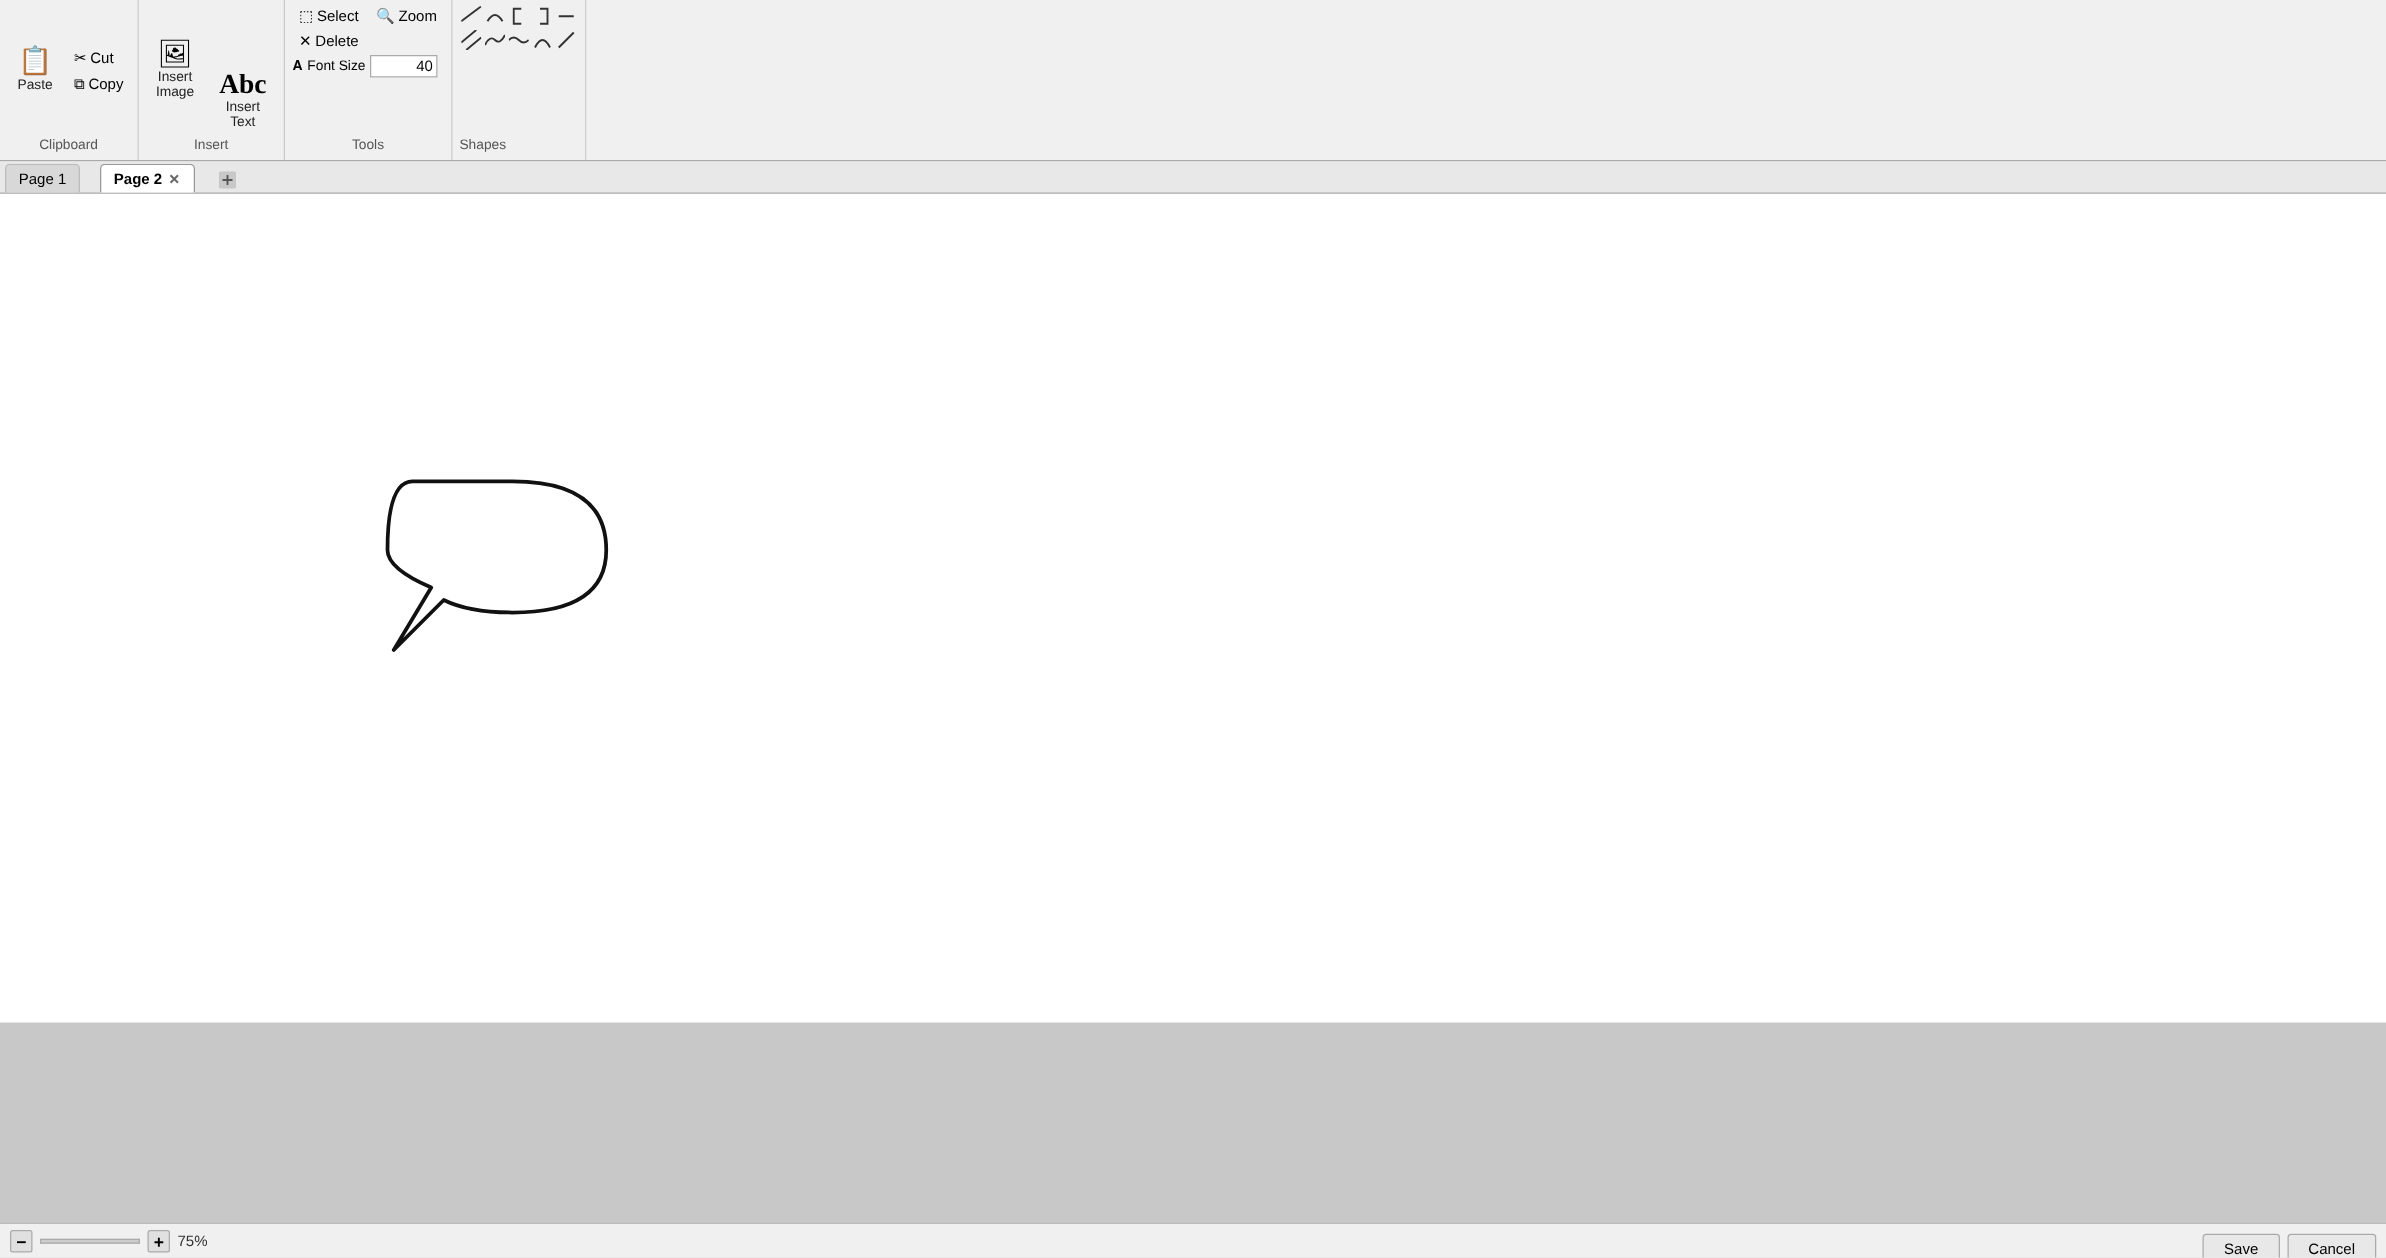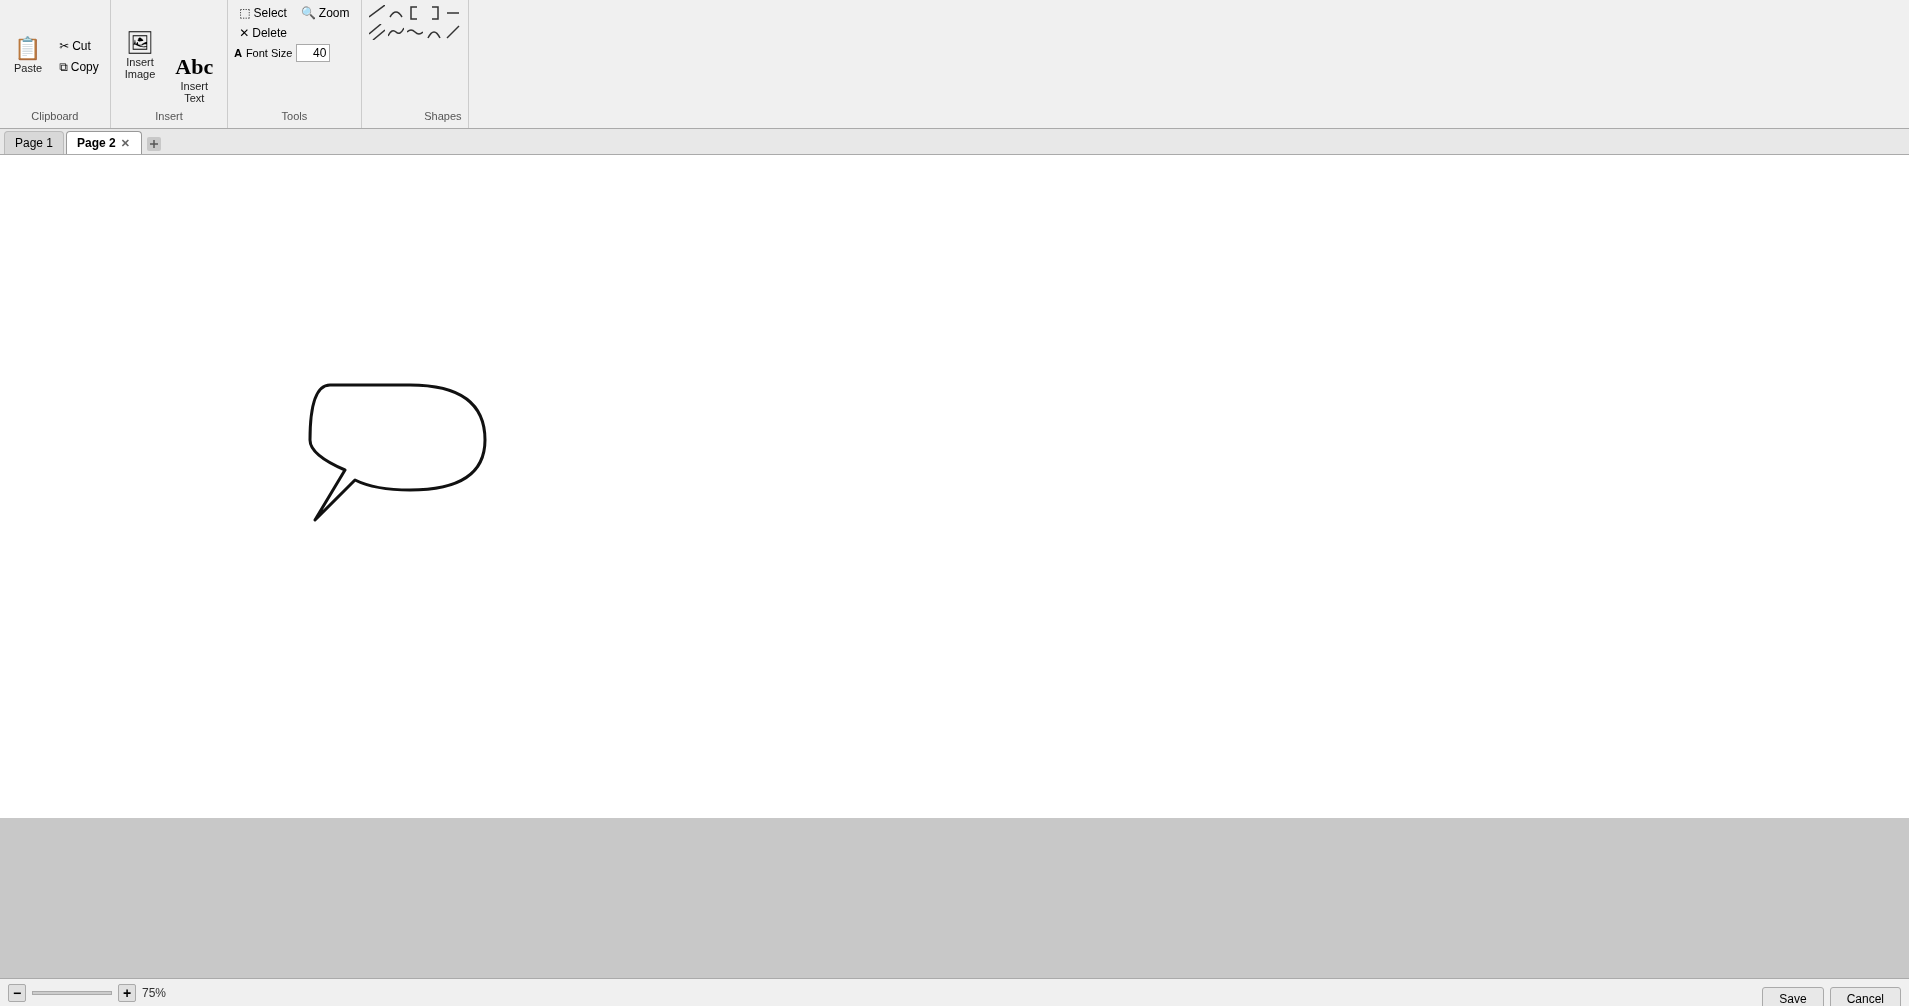--- a/index.html
+++ b/index.html
@@ -78,32 +78,32 @@
       gap: 4px;
       align-items: center;
     }
     .font-size-row {
       display: flex;
       align-items: center;
       gap: 4px;
       font-size: 11px;
     }
     .font-size-input {
-      width: 34px;
+      width: 54px;
       border: 1px solid #aaa;
       padding: 1px 3px;
       font-size: 12px;
       text-align: right;
     }
 
     
     .shapes-section {
       display: flex;
       flex-direction: column;
-      align-items: flex-end;
+      align-items: flex-start;
       padding: 4px 6px;
       border-right: 1px solid #ccc;
     }
     .shapes-grid {
       display: grid;
       grid-template-columns: repeat(5, 1fr);
       gap: 1px;
       flex: 1;
       align-content: start;
     }
@@ -129,21 +129,21 @@
       height: 26px;
     }
     .tab {
       display: flex;
       align-items: center;
       padding: 4px 10px;
       border: 1px solid #bbb;
       border-bottom: none;
       background: #d8d8d8;
       cursor: pointer;
-      margin-right: 2px;
+      margin-right: 16px;
       border-radius: 4px 4px 0 0;
       font-size: 12px;
       gap: 4px;
       user-select: none;
     }
     .tab.active {
       background: #ffffff;
       border-color: #999;
       font-weight: 700;
     }

